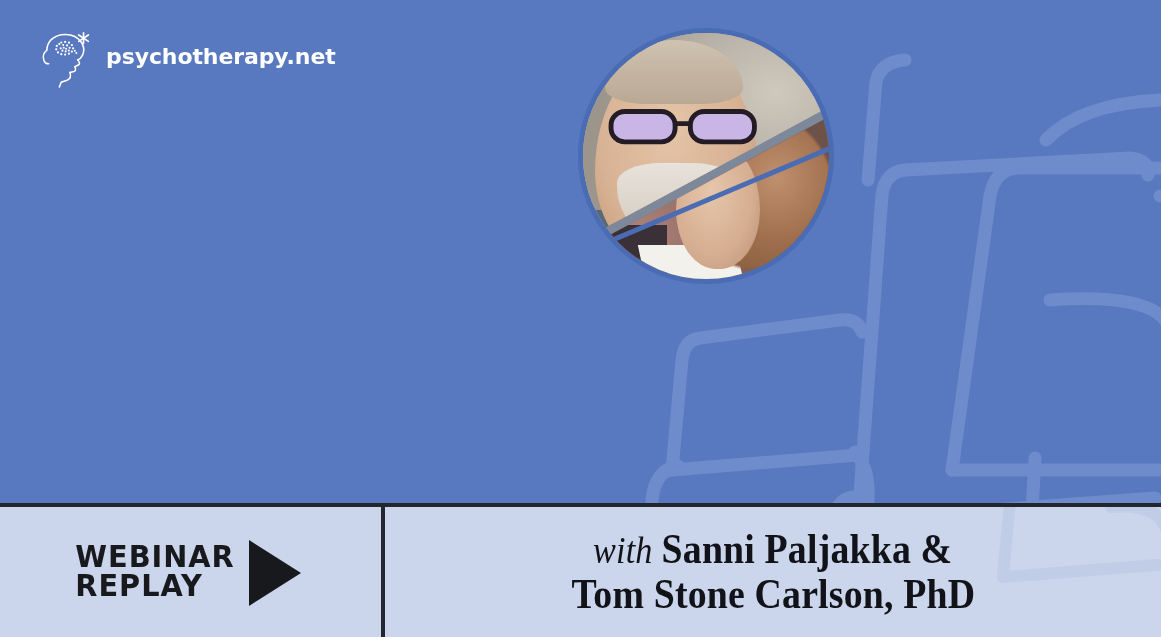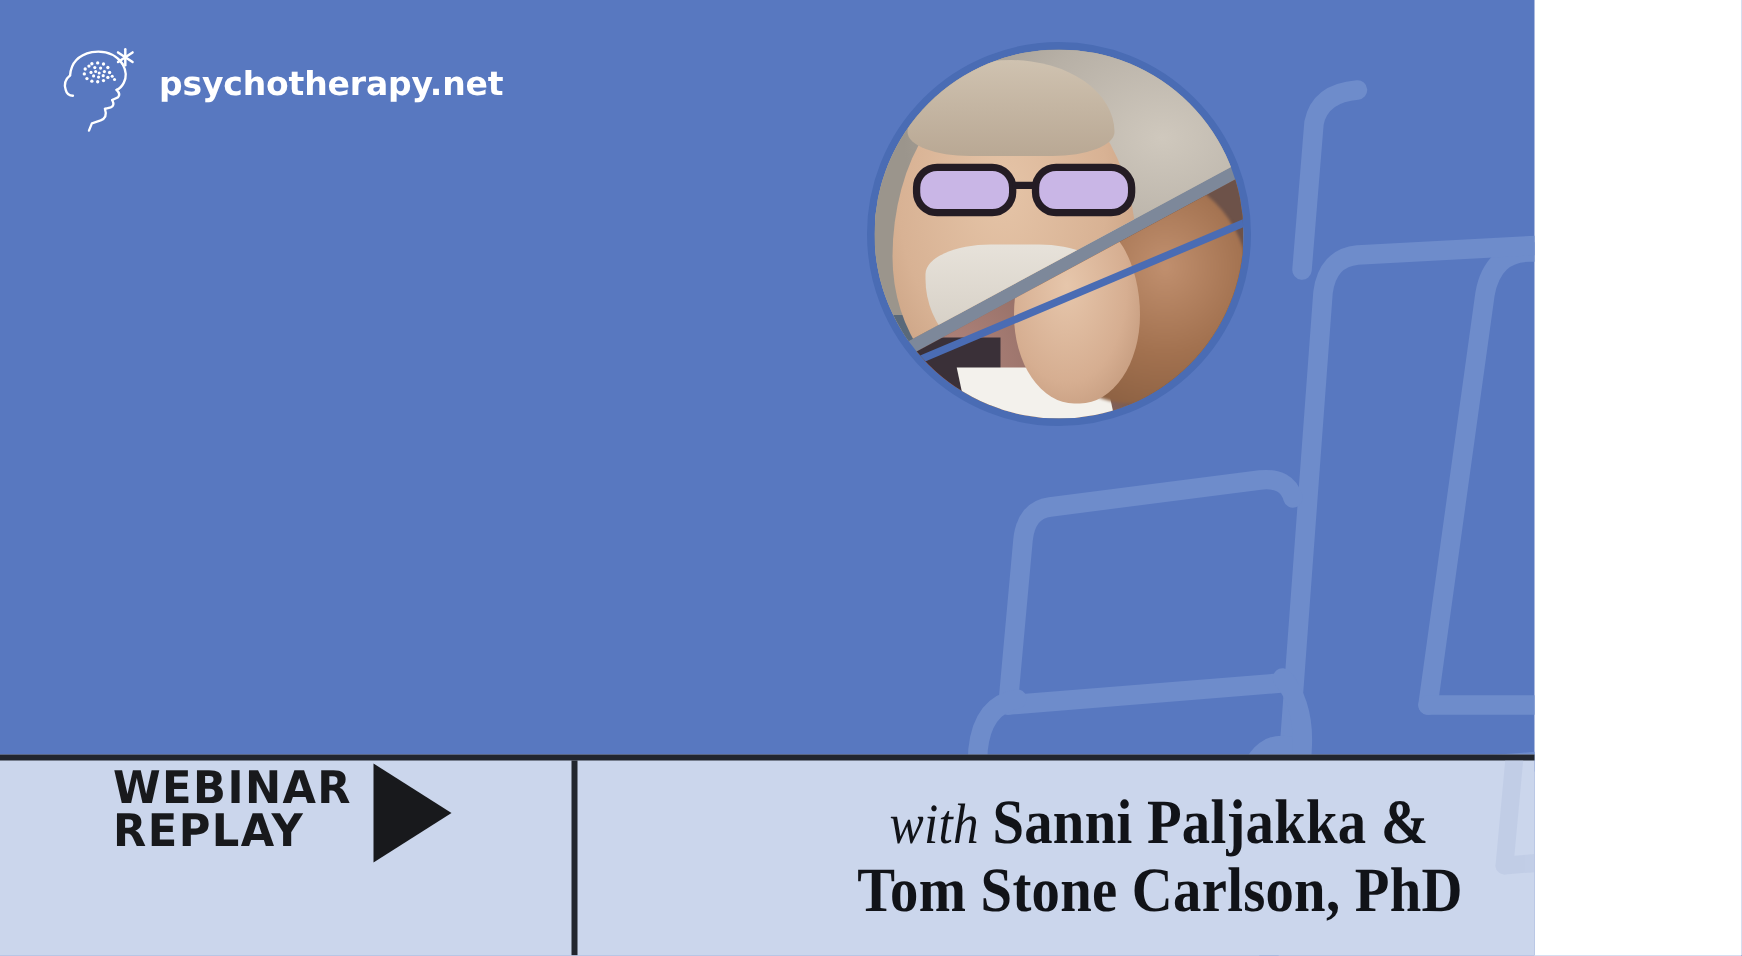--- a/index.html
+++ b/index.html
@@ -1,20 +1,20 @@
 <!DOCTYPE html>
 <html><head>
 <meta charset="utf-8">
 <style>
   html,body{margin:0;padding:0;background:#fff;}
   body{font-family:"Liberation Sans",sans-serif;}
 
   .poster{
     position:relative;
-    width:1023px;height:637px;
+    width:1161px;height:637px;
     overflow:hidden;
     background:#5878c0;
     user-select:none;
   }
 
   
   .chairs{
     position:absolute;left:0;top:0;width:1161px;height:637px;
     pointer-events:none;
   }
@@ -150,21 +150,21 @@
     position:absolute;left:0;top:503px;
     width:1161px;height:134px;
     background:#cbd6ec;
     border-top:4px solid #22262e;
     box-sizing:border-box;
     display:flex;
     align-items:stretch;
   }
   .bottombar-left{
     width:385px;
-    display:flex;align-items:flex-start;justify-content:center;
+    display:flex;align-items:center;justify-content:center;
     border-right:4px solid #22262e;
     box-sizing:border-box;
     position:relative;
   }
   .replay-lockup{
     display:flex;align-items:center;gap:10px;
     transform:translateX(-4px);
   }
   .replay-words{
     font-family:"DejaVu Sans",sans-serif;

